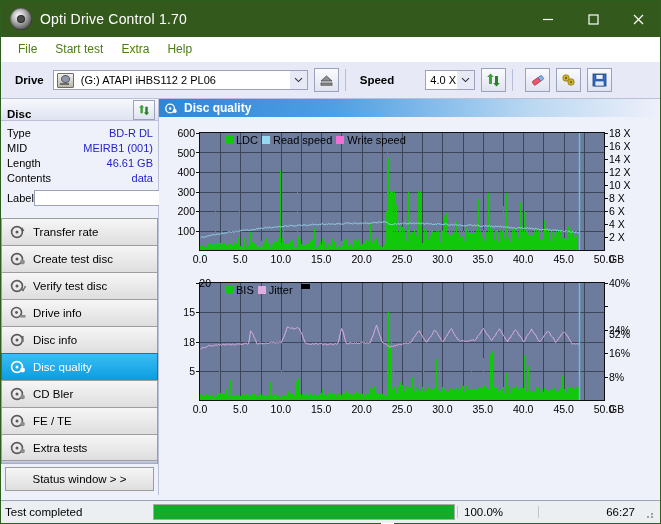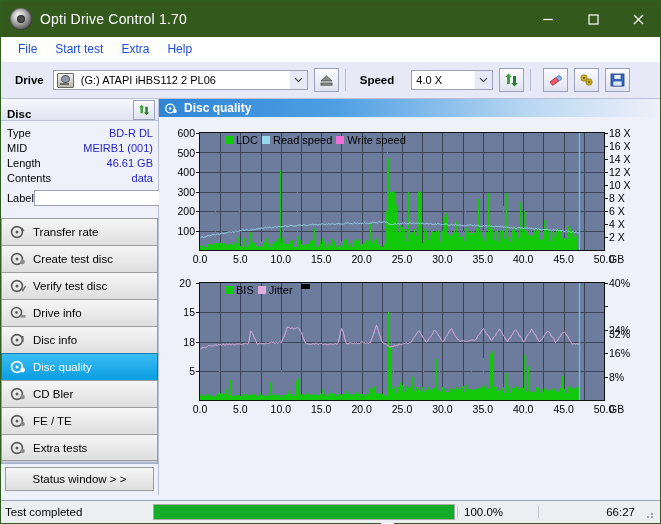--- a/index.html
+++ b/index.html
@@ -24,21 +24,21 @@
             border-radius:50%;background:#4b4b4b;box-shadow:0 0 0 1px #2a2a2a;}
   .titlebar .apptitle{color:#ffffff;font-size:14px;letter-spacing:.2px;}
   .wbtns{position:absolute;right:0;top:0;height:36px;display:flex;}
   .wbtn{width:45px;height:36px;display:flex;align-items:center;justify-content:center;
         color:#fff;font-size:13px;line-height:1;}
   .wbtn svg{display:block;}
 
   
   .menubar{height:24px;background:#ffffff;display:flex;align-items:center;
            padding-left:8px;border-bottom:1px solid #ffffff;}
-  .menubar .mi{padding:3px 9px;color:#1d4ed8;font-size:12px;}
+  .menubar .mi{padding:3px 9px;color:#4d7c0f;font-size:12px;}
 
   
   .toolbar{height:36px;background:#e7eaf6;display:flex;align-items:center;
            padding:0 6px;border-bottom:1px solid #b9c0d8;}
   .tb-label{font-weight:bold;font-size:11.5px;color:#000;margin:0 9px 0 8px;}
   .combo{height:20px;background:#fff;border:1px solid #9aa3bb;display:flex;
          align-items:center;position:relative;box-sizing:border-box;}
   .combo .cv{padding-left:4px;font-size:11px;white-space:nowrap;overflow:hidden;}
   .combo .arrow{position:absolute;right:0;top:0;bottom:0;width:17px;
        display:flex;align-items:center;justify-content:center;
@@ -47,21 +47,21 @@
   #drive-combo .driveicon{width:15px;height:13px;margin-left:3px;margin-right:3px;flex:none;
        background:linear-gradient(#f2f2ee,#b9b8ac);border:1px solid #6d6d64;border-radius:1px;
        position:relative;}
   #drive-combo .driveicon:after{content:"";position:absolute;left:2px;bottom:2px;width:9px;height:2px;
        background:#6d6d64;}
   #drive-combo .driveicon:before{content:"";position:absolute;left:3px;top:1px;width:7px;height:6px;
        border-radius:50%;background:#8f9aa8;border:1px solid #556;}
   .tbtn{width:25px;height:24px;border:1px solid #9aa3bb;background:linear-gradient(#fbfbfe,#dfe3f0);
         margin-left:6px;display:flex;align-items:center;justify-content:center;box-sizing:border-box;}
   .tsep{width:1px;height:22px;background:#b6bdd4;margin:0 6px;}
-  #speed-combo{width:82px;margin-left:8px;}
+  #speed-combo{width:50px;margin-left:22px;}
 
   
   .bodywrap{display:flex;height:396px;}
   .left{width:158px;background:#eef0fa;border-right:1px solid #b9c0d8;box-sizing:border-box;
         display:flex;flex-direction:column;}
   .right{flex:1;background:#eef0fa;position:relative;}
 
   
   .panelhdr{height:22px;display:flex;align-items:flex-end;justify-content:space-between;
      background:linear-gradient(#f7f8fc,#dfe3f1);border-bottom:1px solid #b9c0d8;
@@ -516,21 +516,21 @@
             <path d="M0.5 66.0L1.5 65.9L2.5 64.3L3.5 64.5L4.5 64.4L5.5 64.7L6.5 64.0L7.5 63.5L8.5 62.4L9.5 62.3L10.5 62.8L11.5 63.1L12.5 62.7L13.5 63.0L14.5 62.3L15.5 61.9L16.5 62.1L17.5 62.3L18.5 61.6L19.5 61.9L20.5 61.6L21.5 62.4L22.5 61.6L23.5 61.0L24.5 62.1L25.5 62.2L26.5 60.8L27.5 61.3L28.5 61.7L29.5 60.8L30.5 61.9L31.5 61.9L32.5 60.8L33.5 61.5L34.5 62.2L35.5 61.7L36.5 60.9L37.5 61.0L38.5 61.0L39.5 60.9L40.5 60.9L41.5 62.1L42.5 61.0L43.5 60.9L44.5 60.6L45.5 60.0L46.5 60.4L47.5 61.2L48.5 60.7L49.5 55.9L50.5 47.9L51.5 49.1L52.5 50.4L53.5 52.5L54.5 55.2L55.5 56.6L56.5 60.0L57.5 61.3L58.5 60.7L59.5 60.0L60.5 60.4L61.5 61.0L62.5 60.0L63.5 61.0L64.5 60.8L65.5 59.9L66.5 60.3L67.5 60.5L68.5 60.3L69.5 59.9L70.5 59.7L71.5 59.0L72.5 59.5L73.5 58.9L74.5 60.3L75.5 60.0L76.5 59.2L77.5 60.2L78.5 59.7L79.5 59.0L80.5 59.2L81.5 59.8L82.5 56.2L83.5 54.9L84.5 52.1L85.5 49.7L86.5 46.5L87.5 43.8L88.5 44.4L89.5 44.6L90.5 45.5L91.5 45.1L92.5 44.7L93.5 46.3L94.5 45.5L95.5 45.7L96.5 45.0L97.5 44.4L98.5 45.3L99.5 45.8L100.5 48.7L101.5 49.9L102.5 52.4L103.5 55.5L104.5 58.0L105.5 60.1L106.5 60.7L107.5 60.6L108.5 61.1L109.5 61.2L110.5 61.4L111.5 61.3L112.5 60.7L113.5 60.7L114.5 61.5L115.5 60.1L116.5 60.2L117.5 61.2L118.5 61.4L119.5 60.5L120.5 60.6L121.5 60.4L122.5 61.5L123.5 61.7L124.5 61.0L125.5 60.8L126.5 61.8L127.5 61.8L128.5 61.8L129.5 60.8L130.5 60.9L131.5 61.1L132.5 61.6L133.5 61.8L134.5 61.0L135.5 60.4L136.5 61.4L137.5 60.7L138.5 58.6L139.5 54.1L140.5 49.7L141.5 45.6L142.5 47.1L143.5 49.7L144.5 55.0L145.5 57.9L146.5 60.7L147.5 60.8L148.5 61.0L149.5 59.6L150.5 59.6L151.5 60.2L152.5 60.3L153.5 60.6L154.5 59.9L155.5 60.8L156.5 59.5L157.5 60.5L158.5 60.4L159.5 60.5L160.5 59.8L161.5 59.1L162.5 59.0L163.5 59.8L164.5 59.7L165.5 60.4L166.5 60.0L167.5 59.8L168.5 60.5L169.5 59.2L170.5 59.5L171.5 56.0L172.5 54.0L173.5 51.5L174.5 47.6L175.5 45.3L176.5 42.2L177.5 44.8L178.5 48.7L179.5 51.8L180.5 53.9L181.5 57.7L182.5 59.6L183.5 60.0L184.5 60.8L185.5 60.6L186.5 61.7L187.5 62.4L188.5 62.8L189.5 64.2L190.5 64.1L191.5 63.0L192.5 63.5L193.5 63.5L194.5 62.1L195.5 62.9L196.5 62.2L197.5 62.2L198.5 61.7L199.5 61.2L200.5 61.4L201.5 61.9L202.5 60.9L203.5 60.2L204.5 60.4L205.5 60.1L206.5 59.8L207.5 60.6L208.5 60.4L209.5 59.3L210.5 59.7L211.5 58.9L212.5 56.7L213.5 54.7L214.5 53.9L215.5 52.7L216.5 50.6L217.5 49.1L218.5 48.3L219.5 47.9L220.5 50.6L221.5 51.5L222.5 53.7L223.5 55.2L224.5 56.2L225.5 58.4L226.5 59.0L227.5 58.5L228.5 56.3L229.5 54.8L230.5 54.2L231.5 52.5L232.5 51.1L233.5 48.6L234.5 47.0L235.5 48.0L236.5 49.2L237.5 50.3L238.5 52.9L239.5 53.3L240.5 55.8L241.5 57.3L242.5 58.2L243.5 58.4L244.5 56.8L245.5 54.3L246.5 53.4L247.5 51.4L248.5 49.9L249.5 47.9L250.5 46.7L251.5 45.6L252.5 47.5L253.5 50.1L254.5 51.5L255.5 53.3L256.5 54.1L257.5 56.0L258.5 57.0L259.5 57.7L260.5 58.4L261.5 57.6L262.5 57.8L263.5 57.7L264.5 58.2L265.5 58.4L266.5 58.4L267.5 58.2L268.5 58.1L269.5 57.6L270.5 57.7L271.5 57.0L272.5 56.9L273.5 56.9L274.5 57.9L275.5 56.5L276.5 55.9L277.5 53.5L278.5 52.2L279.5 51.3L280.5 49.8L281.5 47.9L282.5 46.5L283.5 45.5L284.5 47.3L285.5 49.0L286.5 50.6L287.5 52.1L288.5 52.6L289.5 54.5L290.5 56.1L291.5 57.3L292.5 56.6L293.5 54.3L294.5 53.7L295.5 52.7L296.5 49.7L297.5 48.8L298.5 47.9L299.5 45.8L300.5 47.4L301.5 49.0L302.5 50.8L303.5 52.9L304.5 53.8L305.5 56.1L306.5 57.2L307.5 59.0L308.5 56.9L309.5 54.9L310.5 54.9L311.5 52.2L312.5 51.5L313.5 49.3L314.5 47.6L315.5 46.9L316.5 47.8L317.5 49.2L318.5 51.1L319.5 53.1L320.5 53.2L321.5 55.2L322.5 56.9L323.5 59.0L324.5 58.0L325.5 56.3L326.5 53.7L327.5 52.6L328.5 50.8L329.5 50.0L330.5 48.5L331.5 45.9L332.5 47.7L333.5 49.2L334.5 51.2L335.5 51.6L336.5 53.8L337.5 55.8L338.5 57.3L339.5 58.9L340.5 57.6L341.5 56.8L342.5 55.4L343.5 54.0L344.5 51.9L345.5 51.1L346.5 49.2L347.5 48.5L348.5 48.7L349.5 49.3L350.5 51.8L351.5 53.3L352.5 53.9L353.5 55.2L354.5 57.6L355.5 59.6L356.5 58.7L357.5 57.4L358.5 55.6L359.5 53.9L360.5 53.5L361.5 51.0L362.5 50.1L363.5 49.5L364.5 49.2L365.5 50.1L366.5 52.4L367.5 52.7L368.5 55.0L369.5 56.7L370.5 58.3L371.5 59.8L372.5 61.2L373.5 60.8L374.5 60.5L375.5 61.2L376.5 60.6L377.5 61.0L378.5 60.6L379.5 62.0" stroke="#e0aede" stroke-width="1" fill="none"></path>
             <line x1="379.5" y1="0" x2="379.5" y2="117" stroke="#55c8f0" stroke-width="1.4"></line>
           </svg>
         <div id="ax2">
             <div class="axlbl" style="left: 4px; width: 24px; text-align: right; top: 247.75px;">5</div>
             <div class="tickmark" style="left: 29px; top: 254px; width: 4px; height: 1px;"></div>
             <div class="axlbl" style="left: 4px; width: 24px; text-align: right; top: 218.5px;">18</div>
             <div class="tickmark" style="left: 29px; top: 225px; width: 4px; height: 1px;"></div>
             <div class="axlbl" style="left: 4px; width: 24px; text-align: right; top: 189.25px;">15</div>
             <div class="tickmark" style="left: 29px; top: 195px; width: 4px; height: 1px;"></div>
-            <div class="axlbl" style="left: 0; width: 24px; text-align: right; top: 160px;">20</div>
+            <div class="axlbl" style="left: 20px; width: 24px; text-align: right; top: 160px;">20</div>
             <div class="tickmark" style="left: 29px; top: 166px; width: 4px; height: 1px;"></div>
             <div class="axlbl" style="left: 442px; top: 253.6px;">8%</div>
             <div class="tickmark" style="left: 437px; top: 260px; width: 4px; height: 1px;"></div>
             <div class="axlbl" style="left: 442px; top: 230.2px;">16%</div>
             <div class="tickmark" style="left: 437px; top: 236px; width: 4px; height: 1px;"></div>
             <div class="axlbl" style="left: 442px; top: 206.8px;">24%</div>
             <div class="tickmark" style="left: 437px; top: 213px; width: 4px; height: 1px;"></div>
             <div class="axlbl" style="left: 442px; top: 183.4px; margin-top: 28px;">32%</div>
             <div class="tickmark" style="left: 437px; top: 189px; width: 4px; height: 1px;"></div>
             <div class="axlbl" style="left: 442px; top: 160px;">40%</div>

